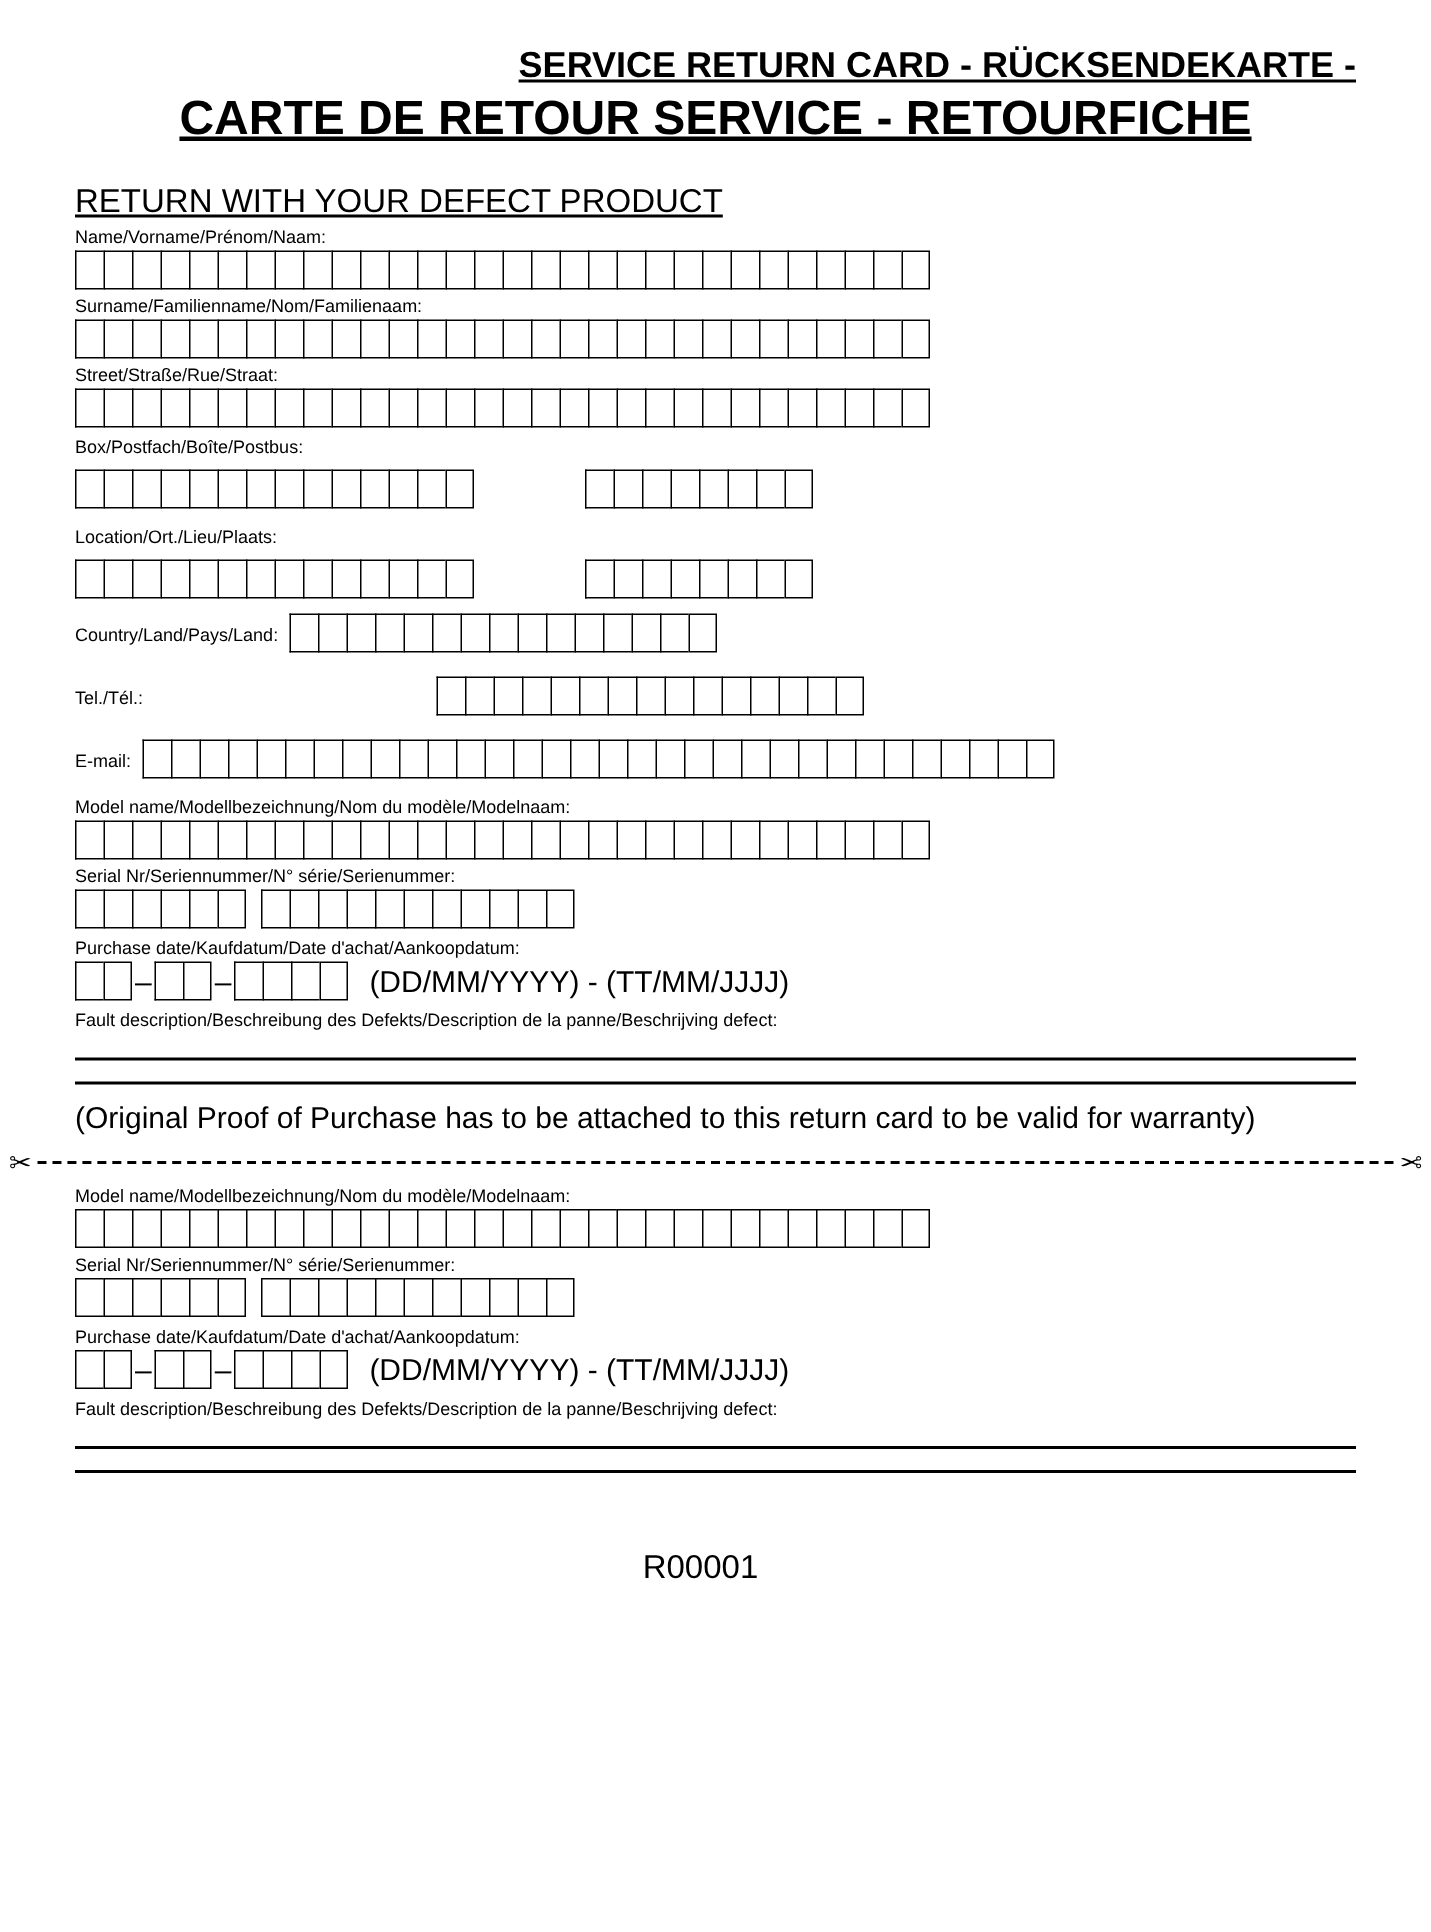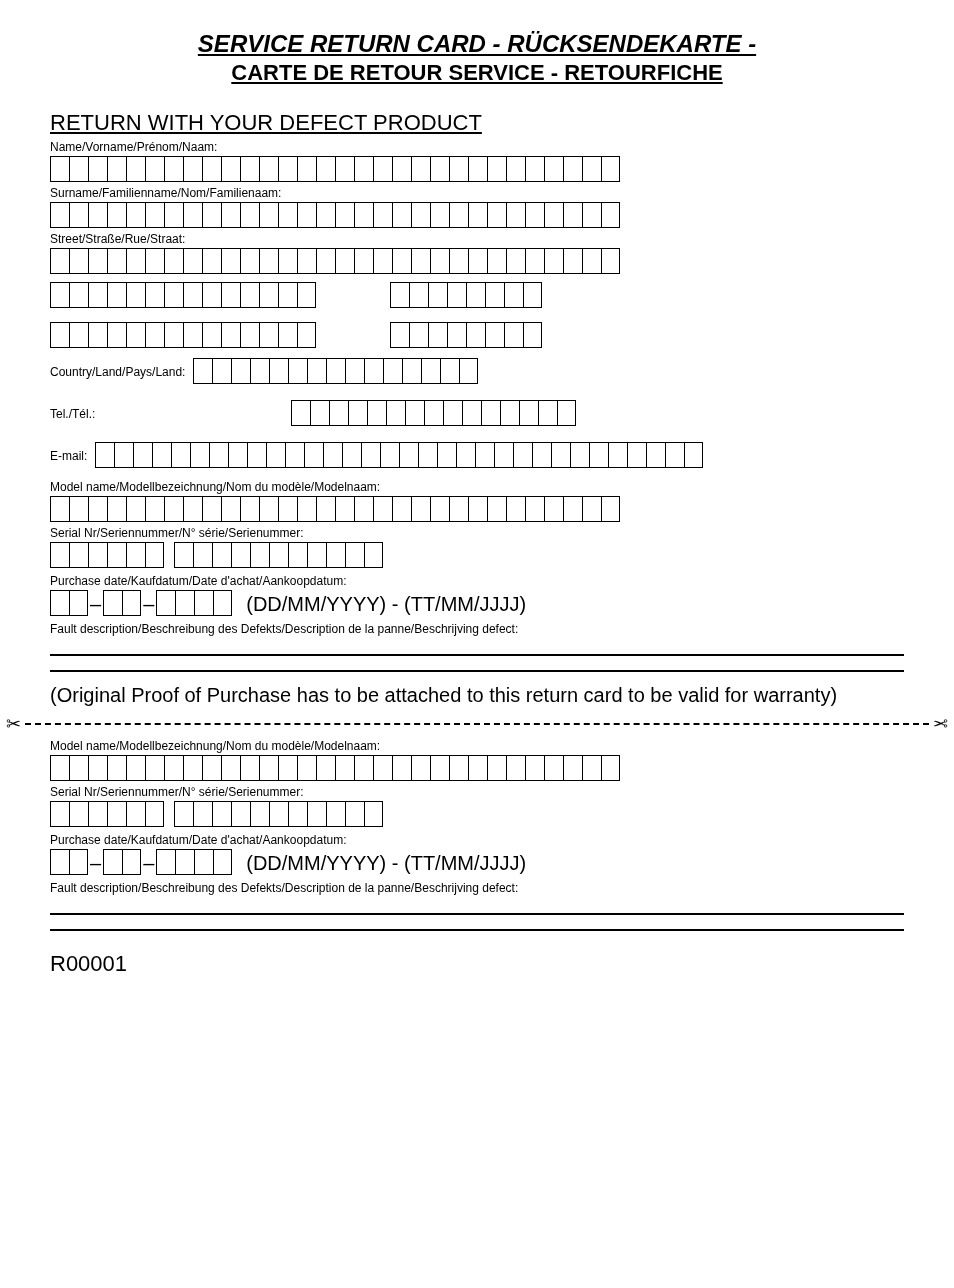--- a/index.html
+++ b/index.html
@@ -5,31 +5,30 @@
   body {
     margin: 0;
     padding: 30px 50px;
     font-family: Arial, Helvetica, sans-serif;
     background: #fff;
     color: #000;
     width: 954px;
     box-sizing: border-box;
   }
   .title {
-    text-align: center;
+    text-align: right;
     font-weight: bold;
     font-size: 24px;
     text-decoration: underline;
     margin-bottom: 2px;
-    font-style: italic;
   }
   .subtitle {
     text-align: center;
     font-weight: bold;
-    font-size: 22px;
+    font-size: 32px;
     text-decoration: underline;
     margin-bottom: 24px;
   }
   .instruction {
     font-size: 22px;
     margin-top: 6px;
     text-decoration: underline;
   }
   .field-label {
     font-size: 12px;
@@ -87,23 +86,23 @@
     margin: 0 4px;
   }
   .scissors {
     font-size: 18px;
   }
   .scissors.flip {
     transform: scaleX(-1);
     display: inline-block;
   }
   .footer {
-    text-align: left;
+    text-align: center;
     font-size: 22px;
-    margin-top: 20px;
+    margin-top: 50px;
     padding-right: 20px;
   }
   .two-col {
     display: flex;
   }
   .two-col .left {
     width: 340px;
   }
   .two-col .right {
     flex: 1;
@@ -222,20 +221,23 @@
     <div class="box"></div>
     <div class="box"></div>
     <div class="box"></div>
     <div class="box"></div>
     <div class="box"></div>
     <div class="box"></div>
     <div class="box"></div>
   </div>
 
 <div class="two-col">
+  <div class="right">
+    <div class="field-label">Box/Postfach/Boîte/Postbus:</div>
+  </div>
 </div>
 <div style="height:6px"></div>
 <div class="two-col">
   <div class="left">
     <div class="boxes">
         <div class="box"></div>
         <div class="box"></div>
         <div class="box"></div>
         <div class="box"></div>
         <div class="box"></div>
@@ -258,20 +260,23 @@
         <div class="box"></div>
         <div class="box"></div>
         <div class="box"></div>
         <div class="box"></div>
         <div class="box"></div>
       </div>
   </div>
 </div>
 
 <div class="two-col" style="margin-top:6px">
+  <div class="left">
+    <div class="field-label">Location/Ort./Lieu/Plaats:</div>
+  </div>
 </div>
 <div style="height:6px"></div>
 <div class="two-col">
   <div class="left">
     <div class="boxes">
         <div class="box"></div>
         <div class="box"></div>
         <div class="box"></div>
         <div class="box"></div>
         <div class="box"></div>

